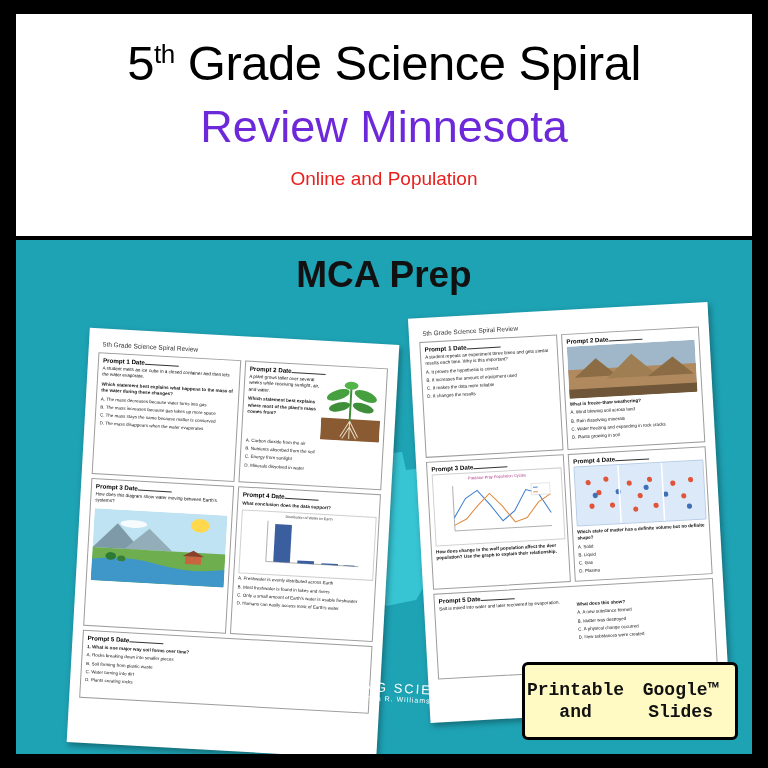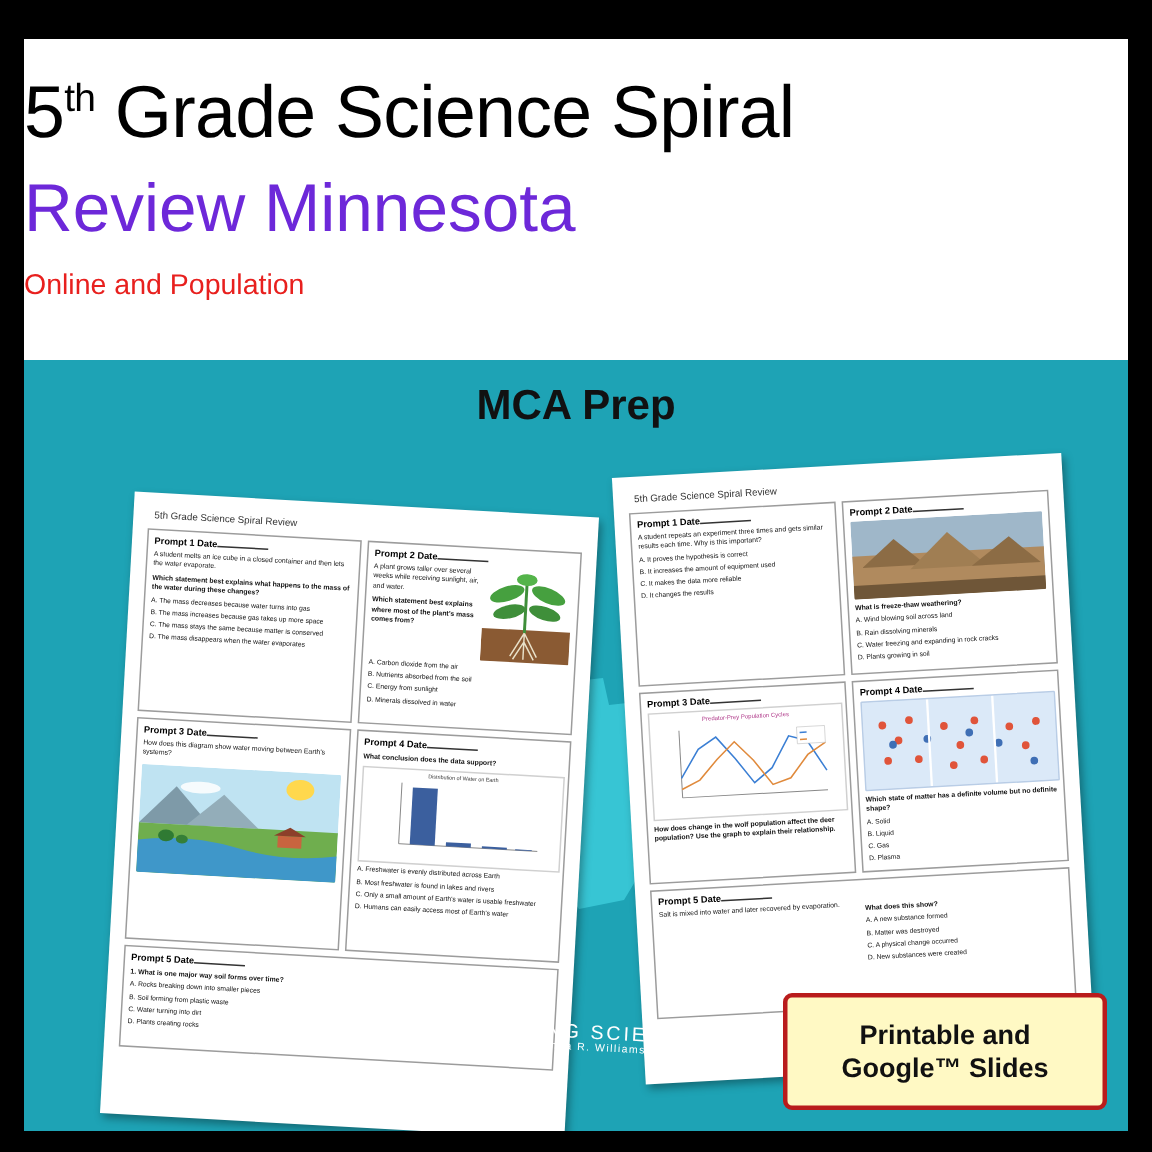--- a/index.html
+++ b/index.html
@@ -8,22 +8,22 @@
     background:#000;
     font-family:"Liberation Sans", sans-serif;
     overflow:hidden;
   }
   .page{position:relative;width:768px;height:768px;background:#000;}
 
   
   .header{
     position:absolute;left:16px;top:14px;width:736px;height:222px;
     background:#ffffff;
-    display:flex;flex-direction:column;align-items:flex-start;justify-content:flex-start;
-    box-sizing:border-box;padding-top:20px;margin-top:12px;
+    display:flex;flex-direction:column;align-items:center;justify-content:flex-start;
+    box-sizing:border-box;padding-top:20px;
   }
   .title1{
     font-size:49px;line-height:58px;color:#000;font-weight:400;
     letter-spacing:-0.5px;white-space:nowrap;
   }
   .title1 sup{font-size:26px;vertical-align:super;line-height:0;}
   .title2{
     font-size:45px;line-height:54px;color:#6d28d9;font-weight:400;margin-top:8px;
     white-space:nowrap;
   }
@@ -31,21 +31,21 @@
     font-size:19px;color:#e8201e;margin-top:14px;font-weight:400;
   }
 
   
   .teal{
     position:absolute;left:16px;top:240px;width:736px;height:514px;
     background:#1ea3b5;overflow:hidden;
   }
   .mcaprep{
     position:absolute;top:14px;left:0;width:100%;text-align:center;
-    font-size:28px;font-weight:bold;color:#111;
+    font-size:37px;font-weight:bold;color:#111;
   }
 
   
   .sheet{
     position:absolute;background:#fff;
     box-shadow:2px 3px 6px rgba(0,0,0,.35);
     box-sizing:border-box;
   }
   .sheet-back{
     left:403px;top:70px;width:300px;height:405px;
@@ -86,23 +86,23 @@
   }
   .logo .lt{font-size:13px;letter-spacing:2px;color:#fff;font-weight:400;}
   .logo .ls{font-size:7px;letter-spacing:1px;color:#fff;}
 
   
   .mn{position:absolute;left:330px;top:210px;width:110px;height:160px;opacity:.9;}
 
   
   .badge{
     position:absolute;right:14px;bottom:14px;width:210px;height:72px;
-    background:#fff9c4;border:3px solid #b91c1c;border-radius:6px;
-    display:flex;flex-direction:column;align-items:center;justify-content:center;
-    text-align:center;line-height:22px;
+    background:#fff9c4;border:3px solid #000000;border-radius:6px;
+    display:flex;align-items:center;justify-content:center;
+    text-align:center;line-height:22px;font-family:Liberation Mono, monospace;
   }
   .badge span{font-size:18px;font-weight:bold;color:#111;}
 </style>
 </head>
 <body>
 
 <div class="page">
 
   <div class="header">
     <div class="title1">

